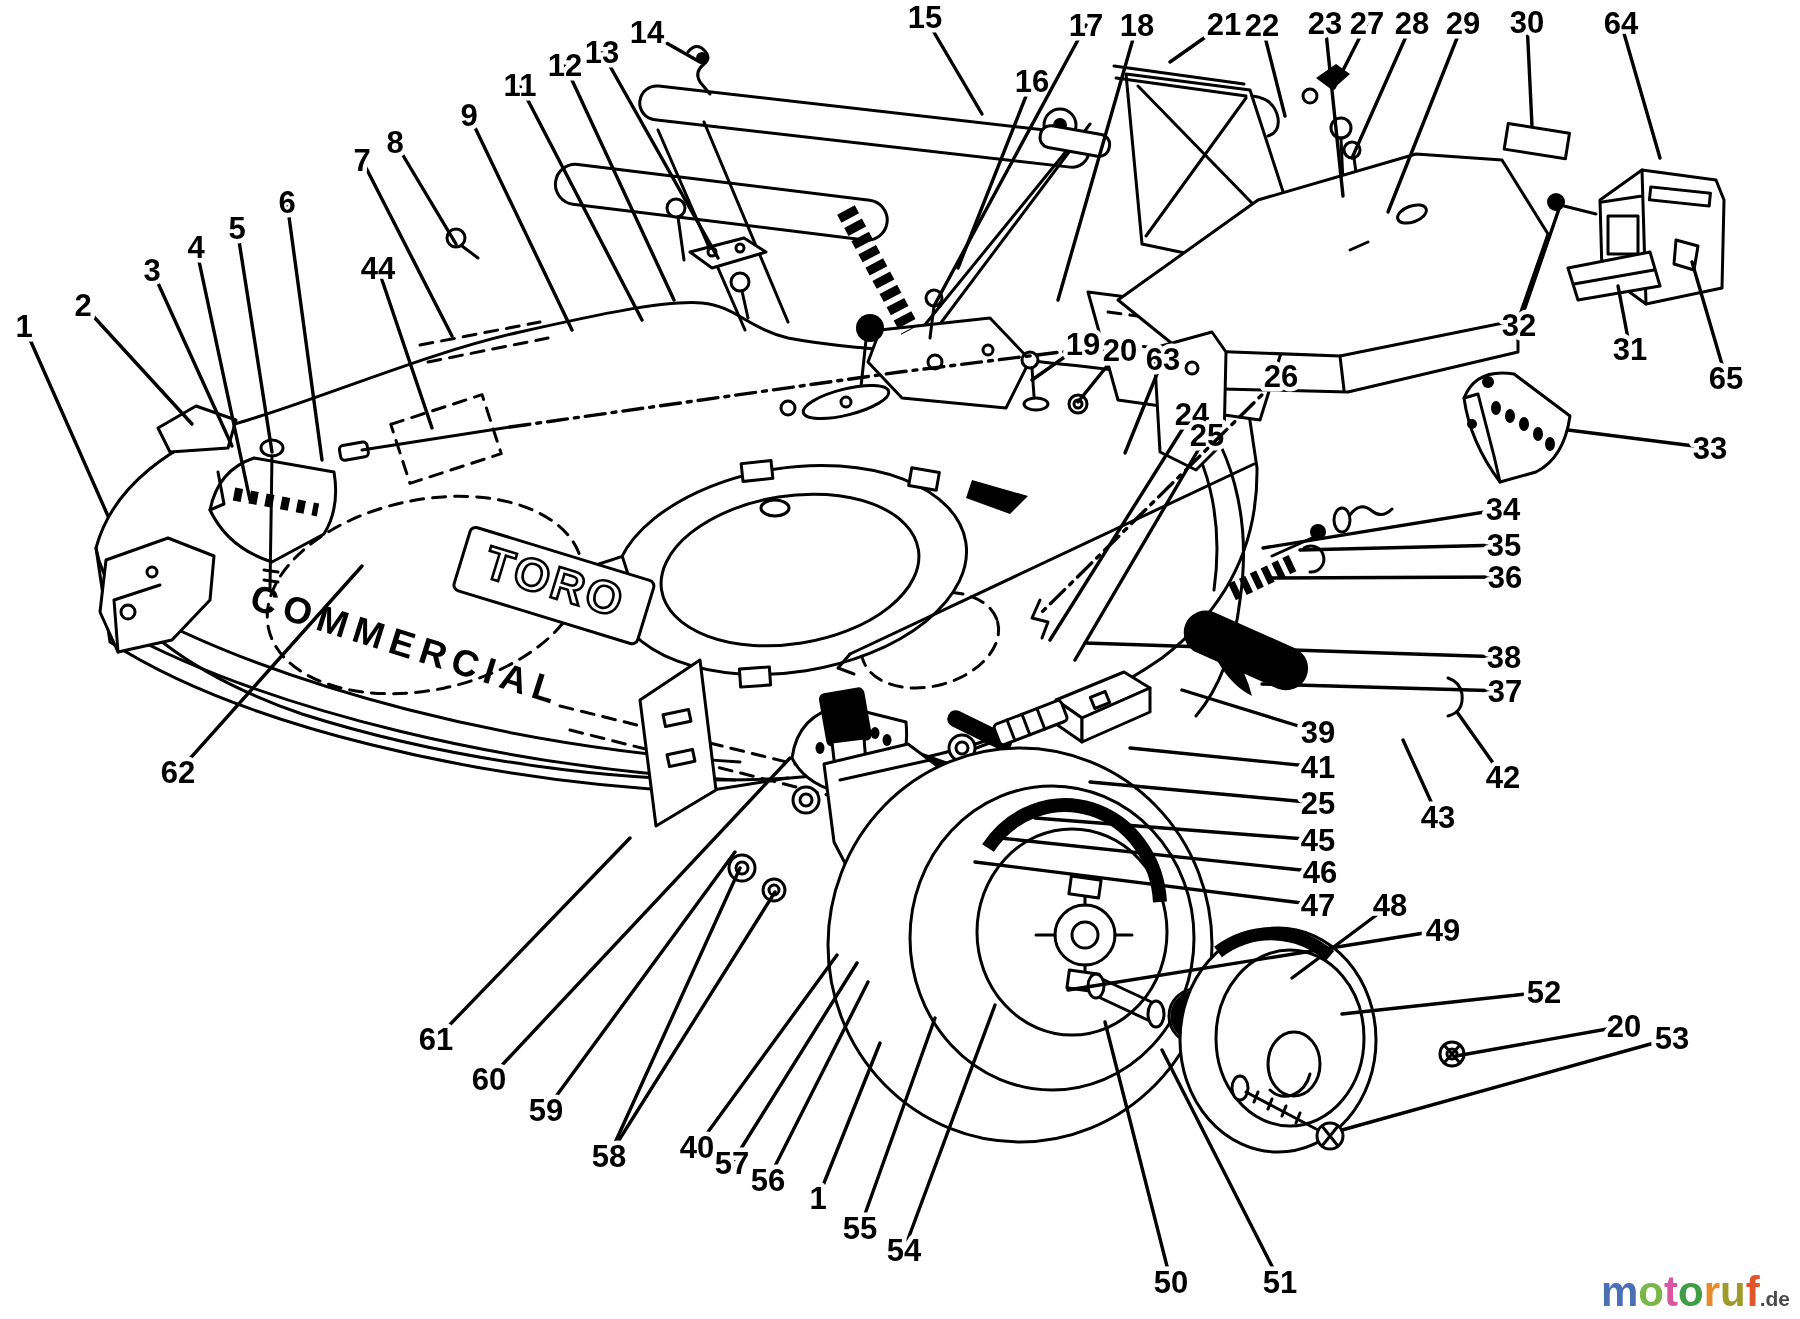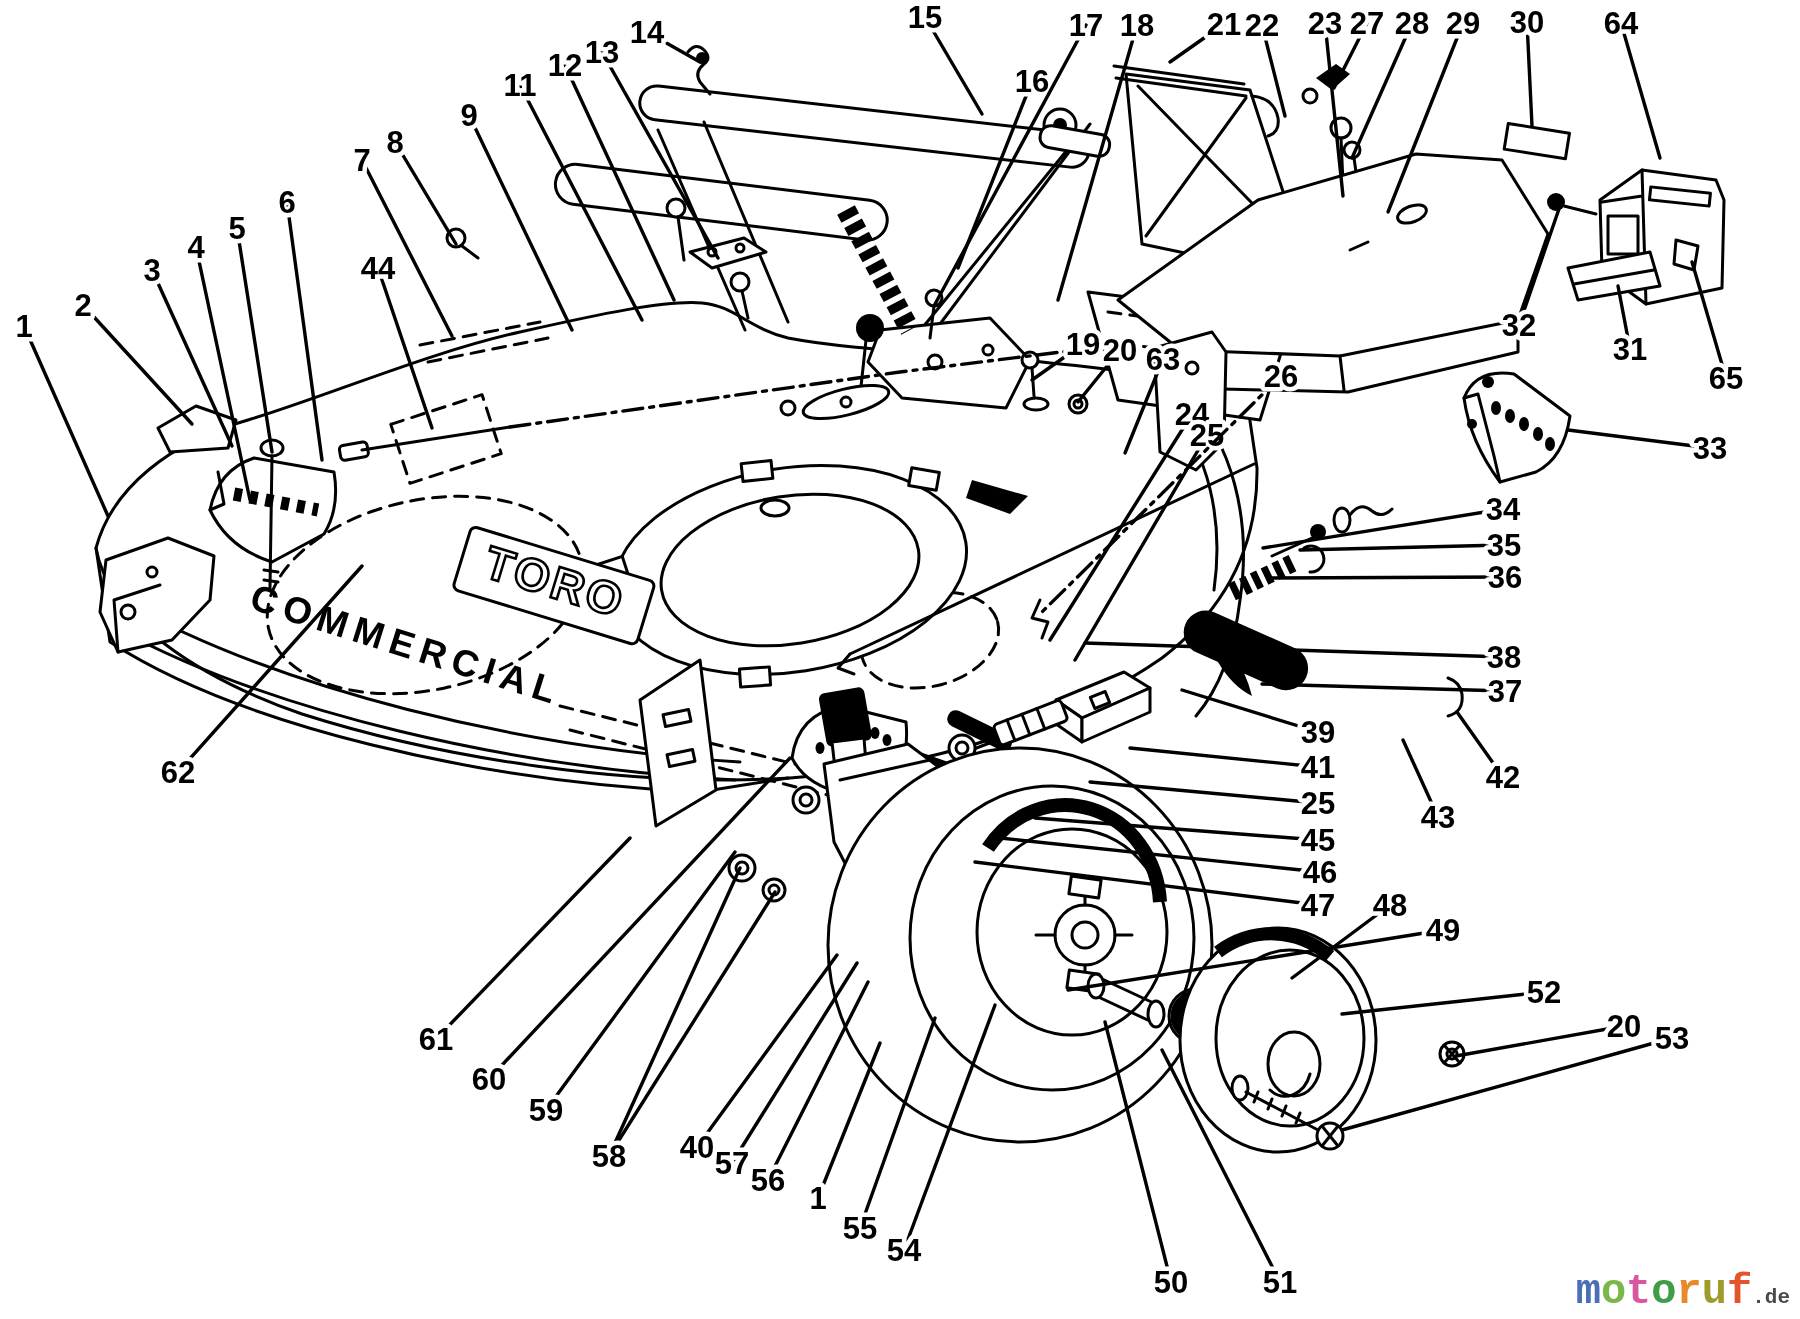--- a/index.html
+++ b/index.html
@@ -9,21 +9,21 @@
   .callout-num{font-family:"Liberation Sans",sans-serif;font-weight:700;font-size:31px;
     fill:#000;paint-order:stroke;stroke:#ffffff;stroke-width:9px;stroke-linejoin:round;
     text-anchor:middle;dominant-baseline:central;}
   .leader{stroke:#000;stroke-width:3.4;fill:none;stroke-linecap:round;}
   .leader.dashdot{stroke-dasharray:20 7 4 7;}
   .ln{stroke:#000;fill:none;stroke-width:3;stroke-linecap:round;stroke-linejoin:round;}
   .lnw{stroke:#000;fill:#fff;stroke-width:3;stroke-linejoin:round;}
   .blk{fill:#000;stroke:none;}
   .dash{stroke-dasharray:13 9;}
   #watermark{position:absolute;right:10px;bottom:6px;
-    font-family:Liberation Mono, monospace;font-weight:700;font-size:42px;line-height:1;
+    font-family:Liberation Sans, sans-serif;font-weight:700;font-size:42px;line-height:1;
     letter-spacing:0px;user-select:none;}
   #watermark .suffix{font-size:21px;font-weight:700;}
 </style>
 </head>
 <body>
 
 <div id="stage">
 <svg width="1800" height="1319" viewBox="0 0 1800 1319">
 
   <g>

